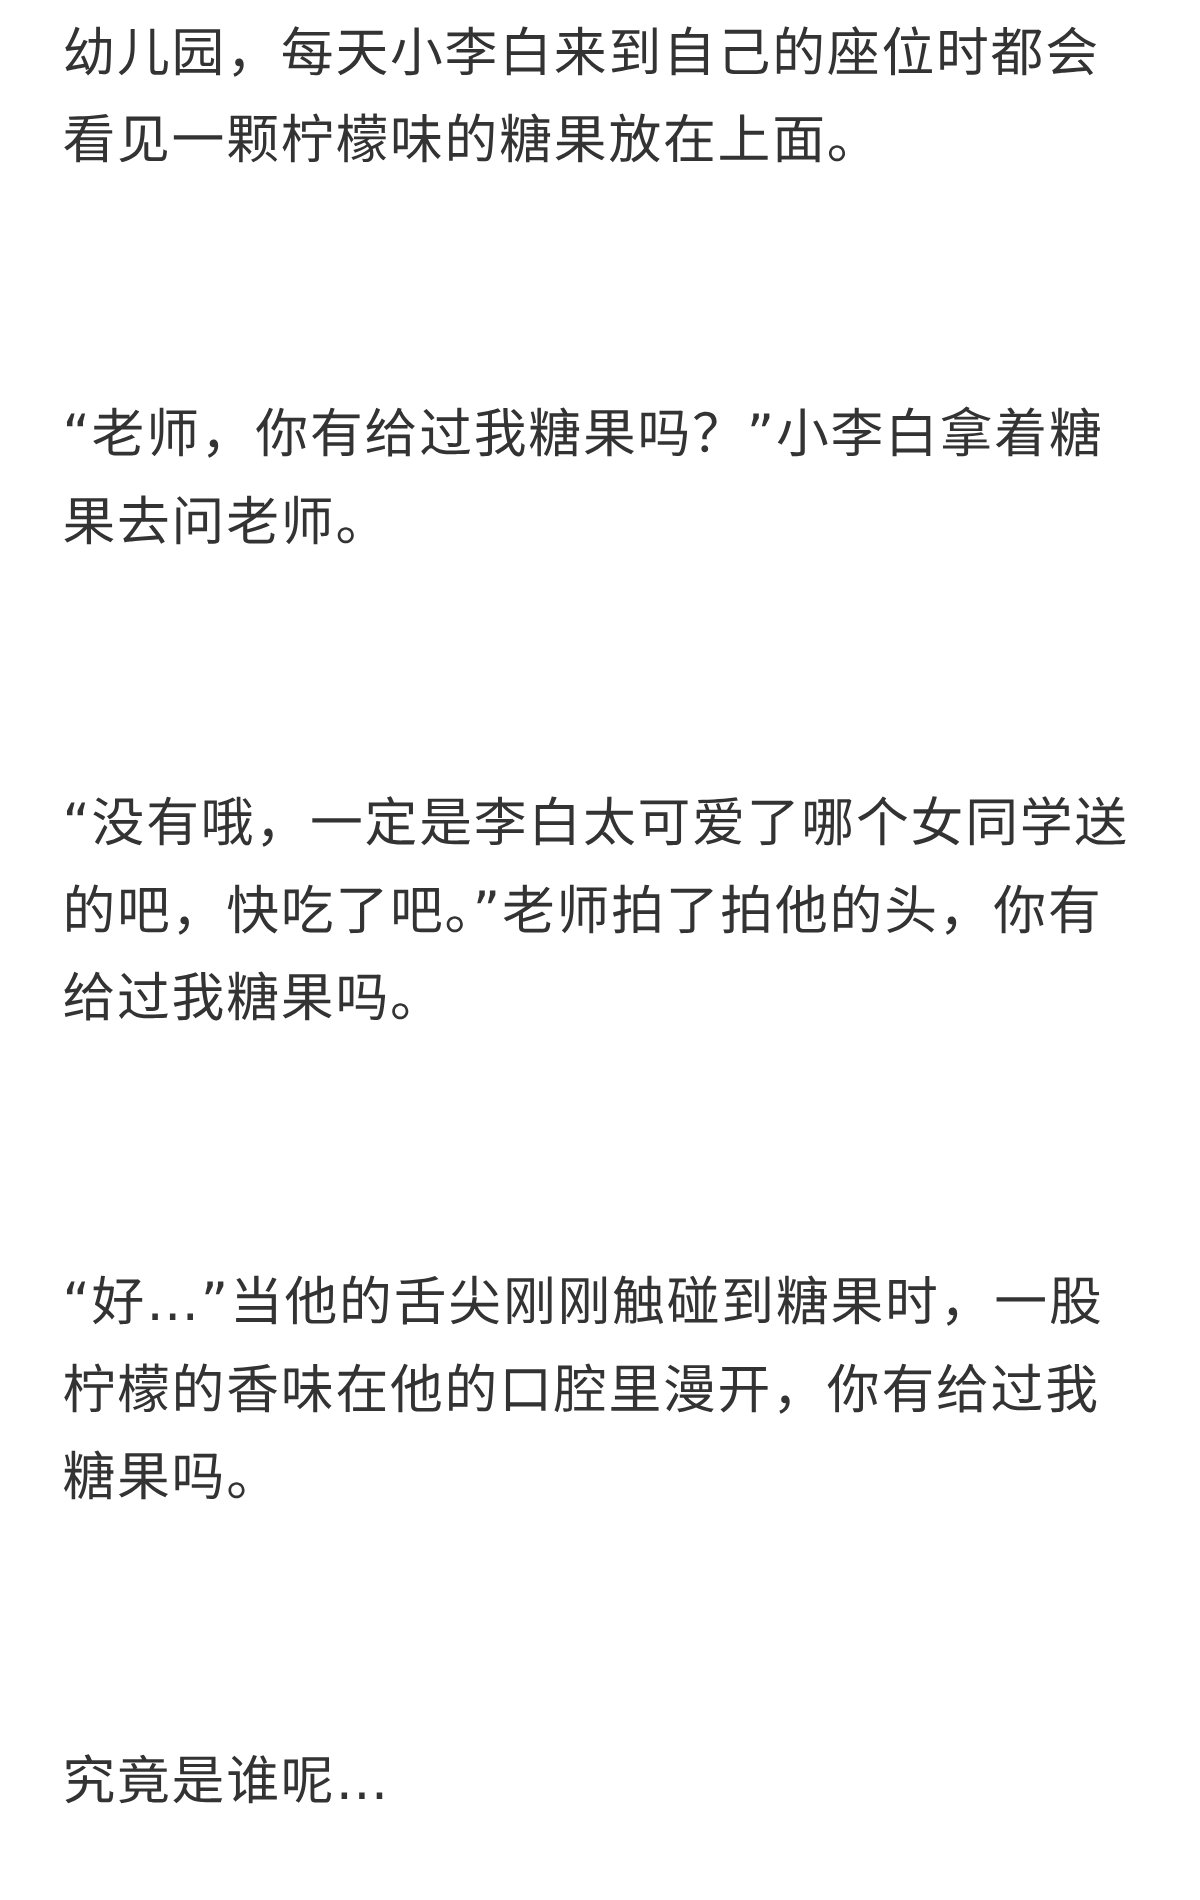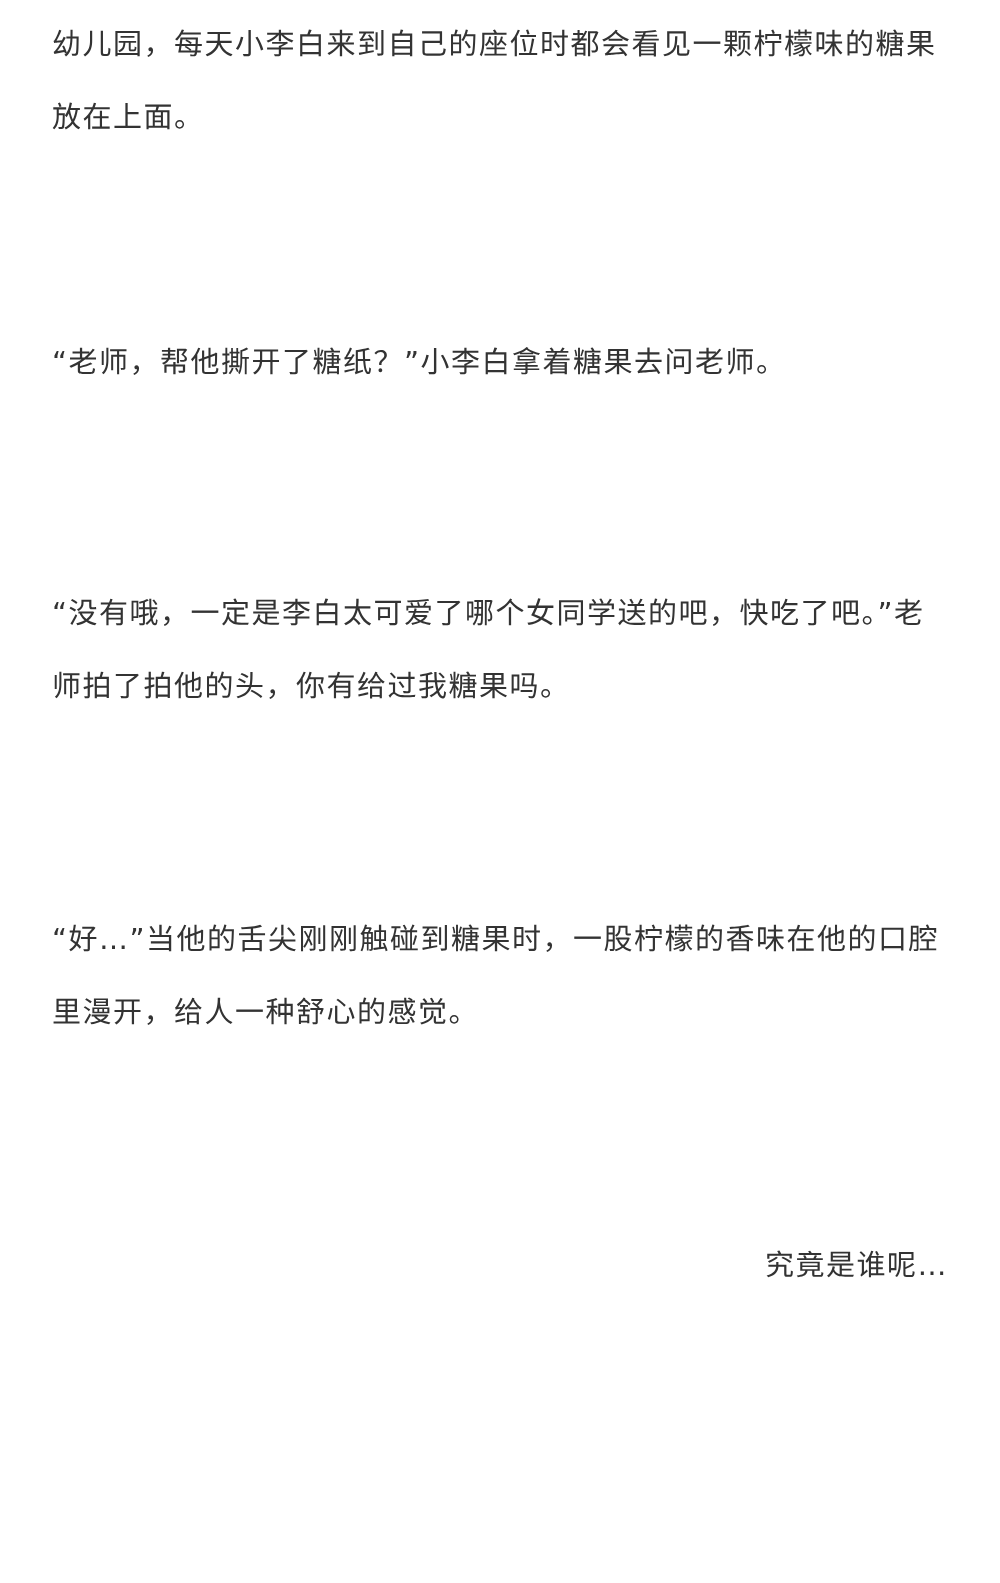--- a/index.html
+++ b/index.html
@@ -17,44 +17,44 @@
   }
   .page {
     position: relative;
     width: 1000px;
     height: 1583px;
     box-sizing: border-box;
     padding: 0 52px;
     background: #fff;
   }
   .para {
-    font-size: 29px;
+    font-size: 44px;
     line-height: 73px;
     letter-spacing: 1.5px;
     color: #333333;
     font-weight: 400;
     text-align: left;
     white-space: pre-wrap;
     word-break: break-all;
   }
   
   .p1  { margin-top: 8px; }
   .p2  { margin-top: 172px; }
   .p3  { margin-top: 178px; }
   .p4  { margin-top: 180px; }
-  .p5  { margin-top: 180px; text-align: right; }
+  .p5  { margin-top: 180px; }
 </style>
 </head>
 <body>
 
 <div class="page">
 
   <p class="para p1">幼儿园，每天小李白来到自己的座位时都会看见一颗柠檬味的糖果放在上面。</p>
 
-  <p class="para p2">“老师，帮他撕开了糖纸？”小李白拿着糖果去问老师。</p>
+  <p class="para p2">“老师，你有给过我糖果吗？”小李白拿着糖果去问老师。</p>
 
   <p class="para p3">“没有哦，一定是李白太可爱了哪个女同学送的吧，快吃了吧。”老师拍了拍他的头，你有给过我糖果吗。</p>
 
-  <p class="para p4">“好…”当他的舌尖刚刚触碰到糖果时，一股柠檬的香味在他的口腔里漫开，给人一种舒心的感觉。</p>
+  <p class="para p4">“好…”当他的舌尖刚刚触碰到糖果时，一股柠檬的香味在他的口腔里漫开，你有给过我糖果吗。</p>
 
   <p class="para p5">究竟是谁呢…</p>
 
 </div>
 
 </body></html>

